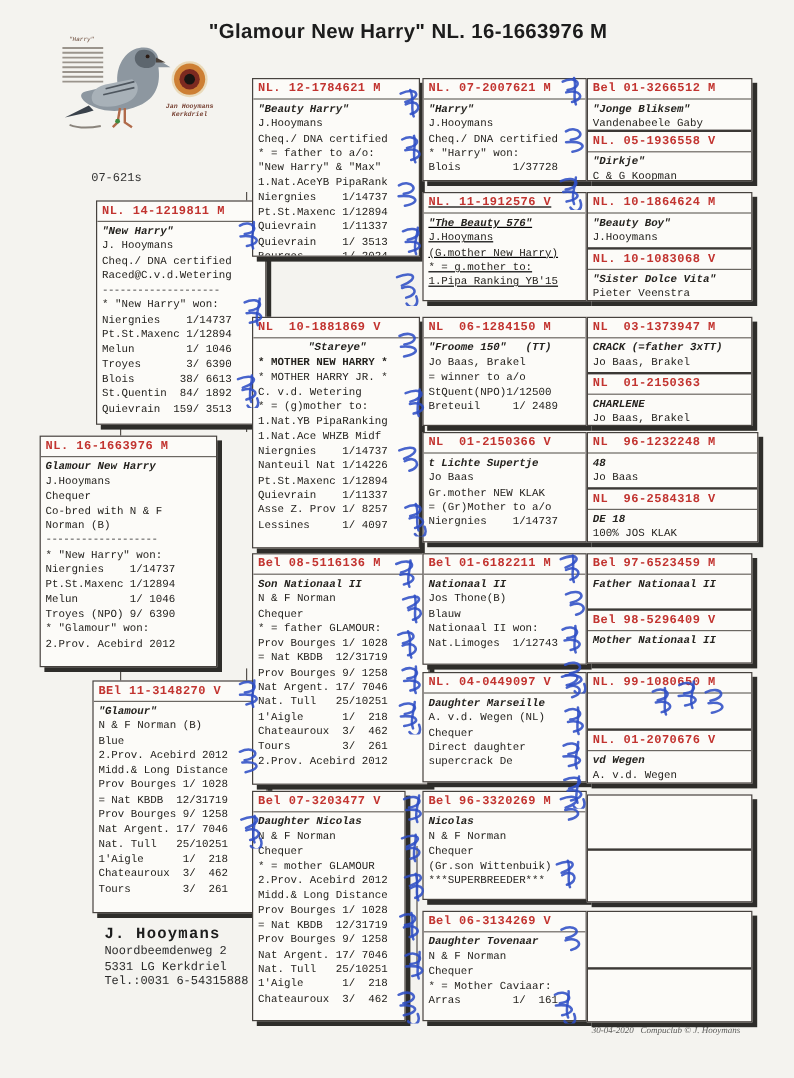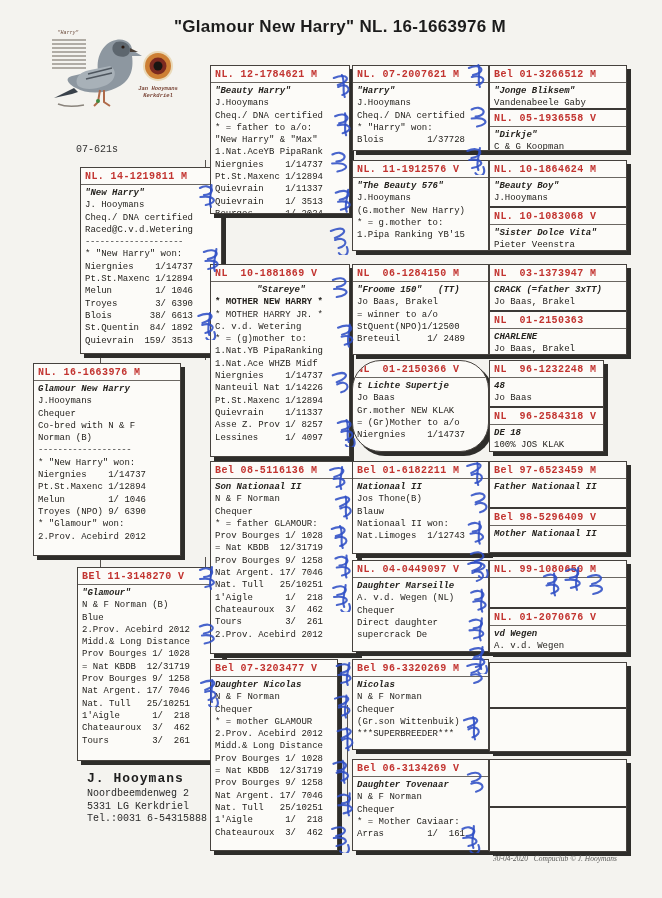--- a/index.html
+++ b/index.html
@@ -234,41 +234,41 @@
   <div class="box" style="left:352px;top:65px;width:137px;height:86px;">
     <div class="ring">NL. 07-2007621 M</div>
     <div class="lines">
         <div class="ln k-name">"Harry"</div>
         <div class="ln">J.Hooymans</div>
         <div class="ln">Cheq./ DNA certified</div>
         <div class="ln">* "Harry" won:</div>
         <div class="ln">Blois        1/37728</div>
       </div>
   </div>
-  <div class="box" style="left:352px;top:160px;width:137px;height:91px;">
+  <div class="box" style="left:352px;top:160px;width:137px;height:91px;text-decoration:underline;">
     <div class="ring">NL. 11-1912576 V</div>
     <div class="lines">
         <div class="ln k-name">"The Beauty 576"</div>
         <div class="ln">J.Hooymans</div>
         <div class="ln">(G.mother New Harry)</div>
         <div class="ln">* = g.mother to:</div>
         <div class="ln">1.Pipa Ranking YB'15</div>
       </div>
   </div>
   <div class="box" style="left:352px;top:264px;width:137px;height:91px;">
     <div class="ring">NL  06-1284150 M</div>
     <div class="lines">
         <div class="ln k-name">"Froome 150"   (TT)</div>
         <div class="ln">Jo Baas, Brakel</div>
         <div class="ln">= winner to a/o</div>
         <div class="ln">StQuent(NPO)1/12500</div>
         <div class="ln">Breteuil     1/ 2489</div>
       </div>
   </div>
-  <div class="box" style="left:352px;top:360px;width:137px;height:92px;border-radius:29px;">
+  <div class="box" style="left:352px;top:360px;width:137px;height:92px;">
     <div class="ring">NL  01-2150366 V</div>
     <div class="lines">
         <div class="ln k-name">t Lichte Supertje</div>
         <div class="ln">Jo Baas</div>
         <div class="ln">Gr.mother NEW KLAK</div>
         <div class="ln">= (Gr)Mother to a/o</div>
         <div class="ln">Niergnies    1/14737</div>
       </div>
   </div>
   <div class="box" style="left:352px;top:461px;width:137px;height:93px;">
@@ -353,21 +353,21 @@
         </div>
       </div>
     <div class="sub sub2">
         <div class="ring">NL  01-2150363</div>
       <div class="lines">
           <div class="ln k-name">CHARLENE</div>
           <div class="ln">Jo Baas, Brakel</div>
         </div>
       </div>
   </div>
-  <div class="box pair" style="left:489px;top:360px;width:115px;height:92px;">
+  <div class="box pair" style="left:489px;top:360px;width:143px;height:92px;">
     <div class="sub">
         <div class="ring">NL  96-1232248 M</div>
       <div class="lines">
           <div class="ln k-name">48</div>
           <div class="ln">Jo Baas</div>
         </div>
       </div>
     <div class="sub sub2">
         <div class="ring">NL  96-2584318 V</div>
       <div class="lines">

